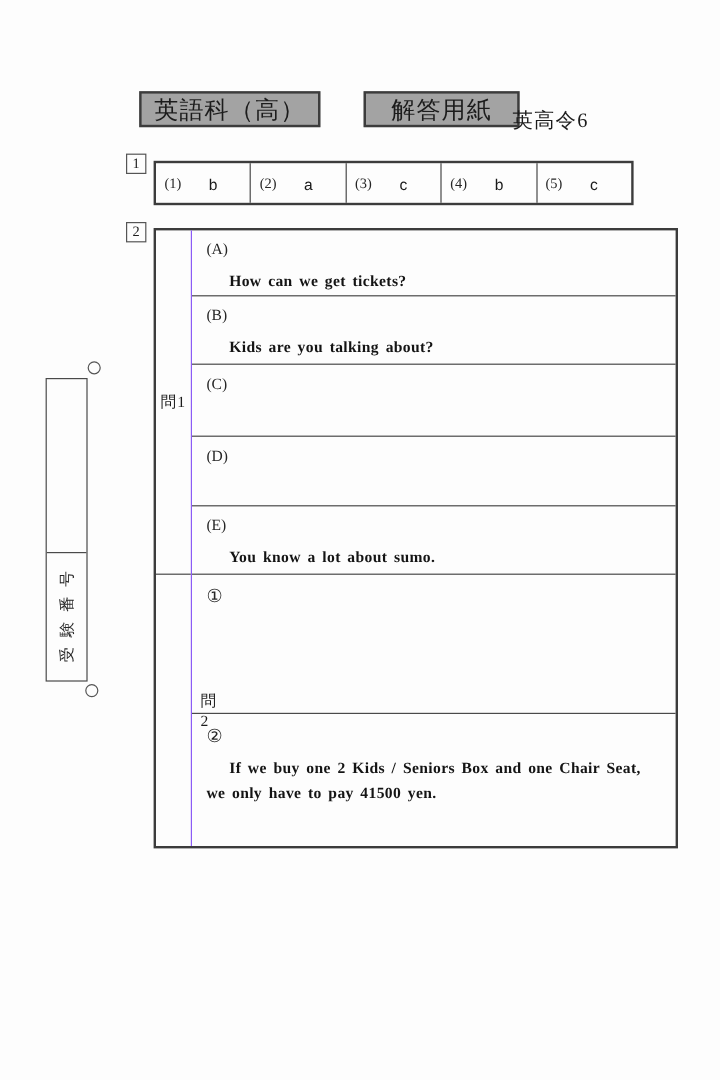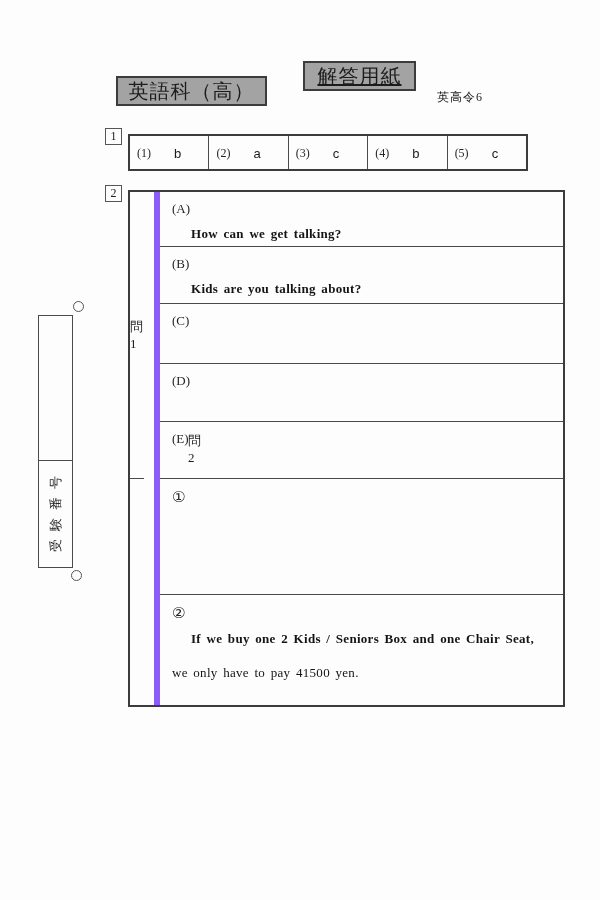--- a/index.html
+++ b/index.html
@@ -15,22 +15,22 @@
 
   
   .title-box {
     position:absolute;
     border:2px solid #3c3c3c;
     display:flex; align-items:center; justify-content:center;
     font-size:20px; letter-spacing:1px;
     background:#a3a3a3;
   }
   .title-box.subject { left:116px; top:76px; width:151px; height:30px; }
-  .title-box.sheet   { left:303px; top:61px; width:113px; height:30px;text-decoration:underline; }
-  .form-code { position:absolute; left:437px; top:89px; font-size:12px; letter-spacing:1px; }
+  .title-box.sheet   { left:303px; top:76px; width:130px; height:30px; }
+  .form-code { position:absolute; left:427px; top:89px; font-size:17px; letter-spacing:1px; }
 
   
   .sec-marker {
     position:absolute; width:17px; height:17px;
     border:1px solid #555;
     display:flex; align-items:center; justify-content:center;
     font-size:12px; background:#fdfdfd;
   }
   .sec-marker.s1 { left:105px; top:128px; }
   .sec-marker.s2 { left:105px; top:185px; }
@@ -51,21 +51,21 @@
   .ans-num { font-size:12px; color:#262626; }
   .ans-val { margin-left:23px; font-size:13px; font-family:"Liberation Sans","DejaVu Sans",sans-serif; color:#1a1a1a; }
 
   
   .big-table {
     position:absolute; left:128px; top:190px;
     width:437px; height:517px;
     border:2px solid #3c3c3c;
     display:flex; background:#fdfdfd;
   }
-  .label-col { width:30px; border-right:6px solid #8b5cf6; display:flex; }
+  .label-col { width:30px; border-right:1px solid #8b5cf6; display:flex; flex-direction:column; }
   .q-cell {
     display:flex; align-items:center; justify-content:center;
     font-size:13px; letter-spacing:1px;
   }
   .q-cell.q1 { height:287px; border-bottom:1px solid #4a4a4a; }
   .q-cell.q2 { flex:1;padding-left:44px; }
 
   .content-col { flex:1; display:flex; flex-direction:column; }
   .row { border-bottom:1px solid #4a4a4a; padding:7px 8px 0 12px; }
   .row-a { height:55px; }
@@ -77,22 +77,22 @@
   .row-c2 { flex:1; border-bottom:none; padding-top:9px; }
 
   .item-label { font-size:13px; color:#262626; }
   .circ-label { font-size:15px; font-family:"DejaVu Sans","Liberation Sans",sans-serif; color:#262626; }
   .item-text {
     display:block; margin-top:9px; padding-left:19px;
     font-weight:bold; font-size:13px; letter-spacing:0.3px;
     word-spacing:2px; color:#141414;
   }
   .item-line2 {
-    display:block; margin-top:18px; padding-left:0;
-    font-weight:normal; font-size:13px; letter-spacing:0.3px;
+    display:block; margin-top:5px; padding-left:0;
+    font-weight:bold; font-size:13px; letter-spacing:0.3px;
     word-spacing:2px; color:#141414;
   }
 
   
   .examinee-box {
     position:absolute; left:38px; top:315px;
     width:35px; height:253px;
     border:1px solid #4a4a4a; background:#fdfdfd;
   }
   .examinee-blank { height:145px; border-bottom:1px solid #4a4a4a; }
@@ -153,34 +153,35 @@
 
   <div class="sec-marker s2">2</div>
   <div class="big-table">
     <div class="label-col">
       <div class="q-cell q1">問1</div>
       <div class="q-cell q2">問2</div>
     </div>
     <div class="content-col">
       <div class="row row-a">
         <span class="item-label">(A)</span>
-        <span class="item-text">How can we get talking?</span>
+        <span class="item-text">How can we get tickets?</span>
       </div>
       <div class="row row-b">
         <span class="item-label">(B)</span>
         <span class="item-text">Kids are you talking about?</span>
       </div>
       <div class="row row-c">
         <span class="item-label">(C)</span>
       </div>
       <div class="row row-d">
         <span class="item-label">(D)</span>
       </div>
       <div class="row row-e">
         <span class="item-label">(E)</span>
+        <span class="item-text">You know a lot about sumo.</span>
       </div>
       <div class="row row-c1">
         <span class="circ-label">①</span>
       </div>
       <div class="row row-c2">
         <span class="circ-label">②</span>
         <span class="item-text">If we buy one 2 Kids / Seniors Box and one Chair Seat,</span>
         <span class="item-line2">we only have to pay 41500 yen.</span>
       </div>
     </div>

